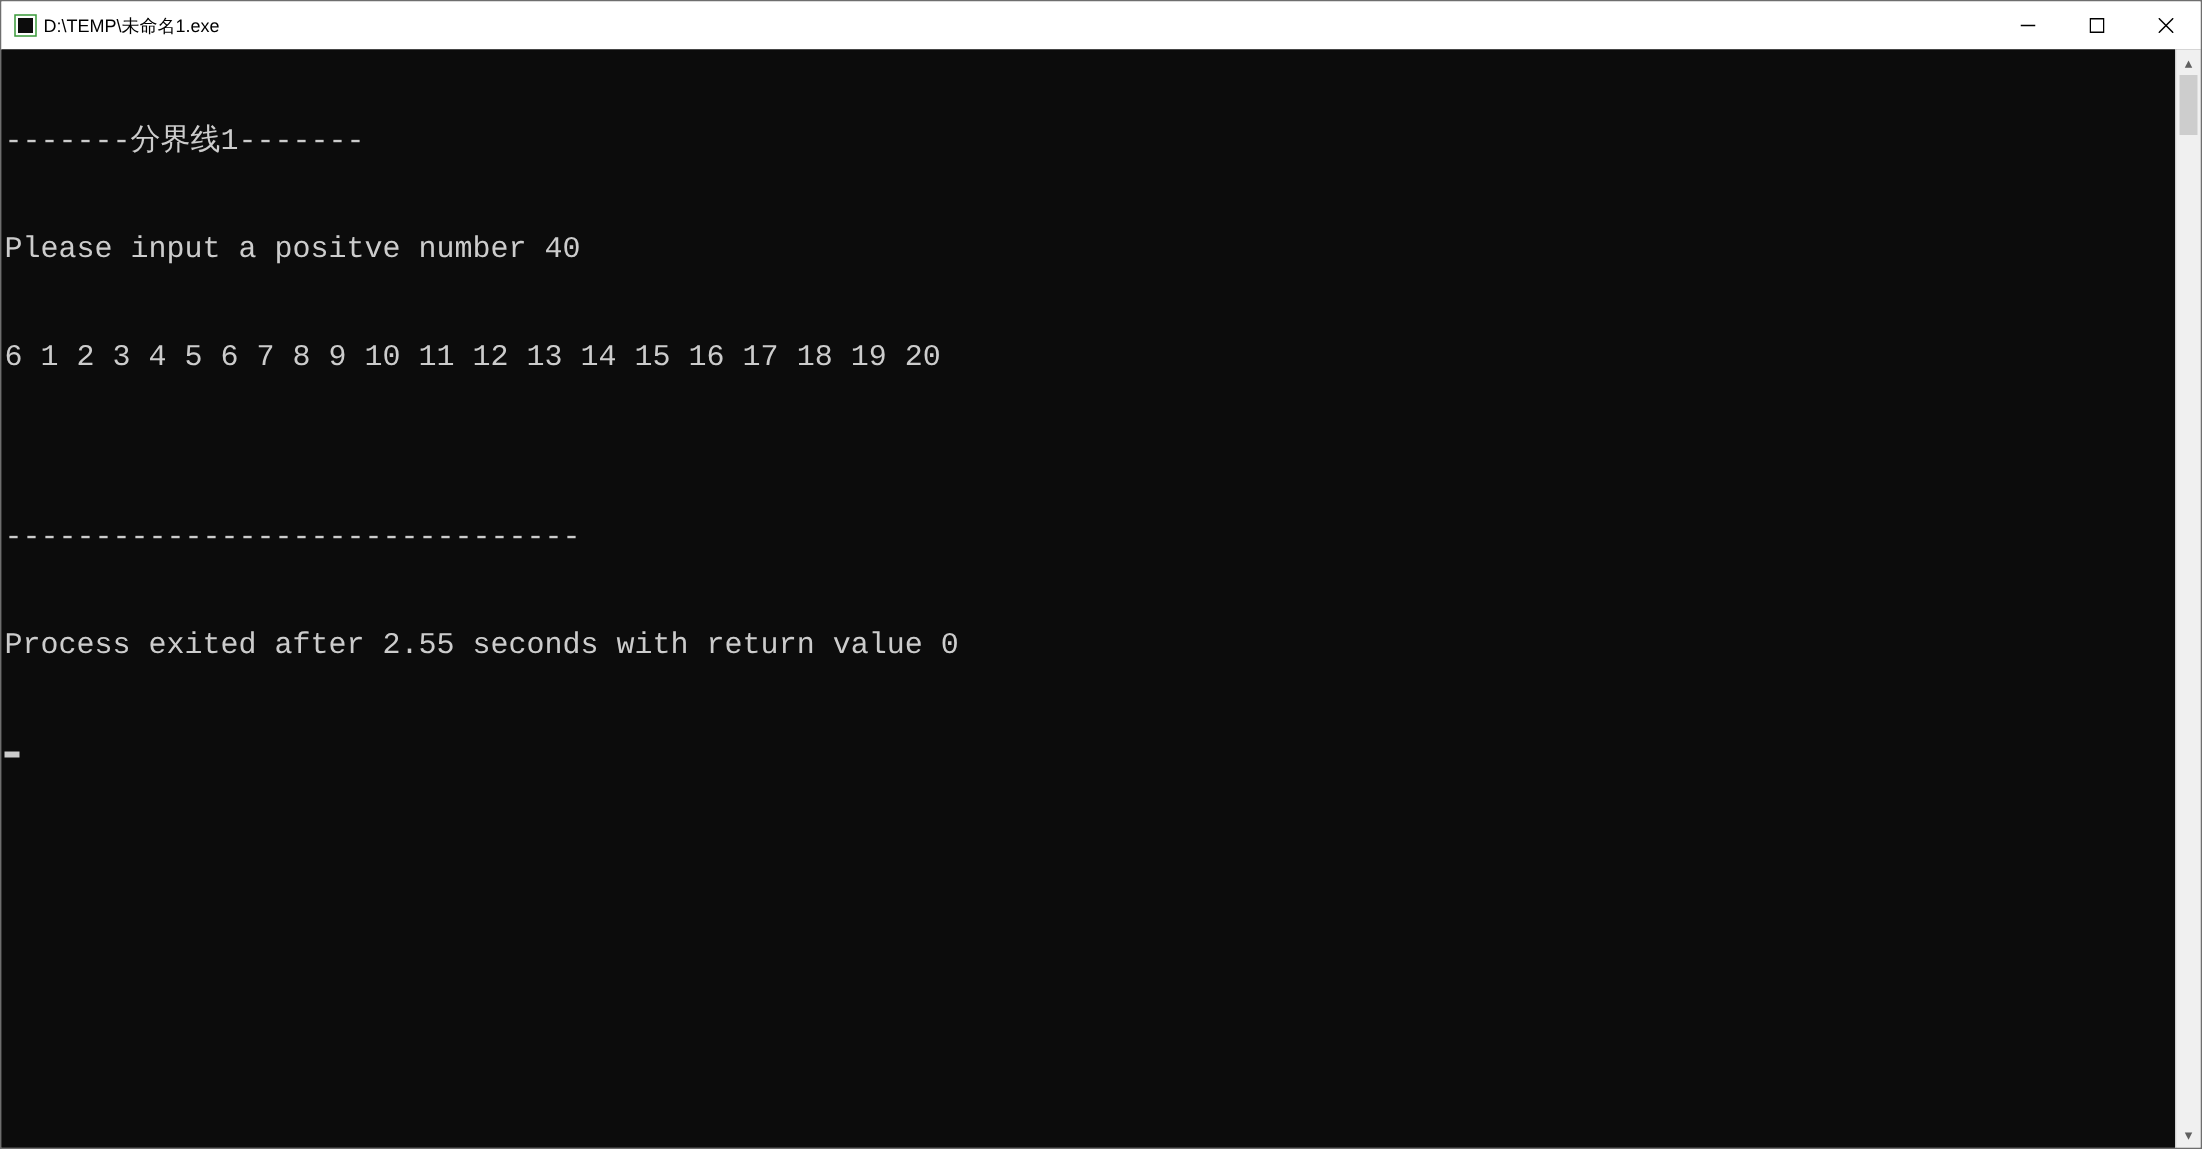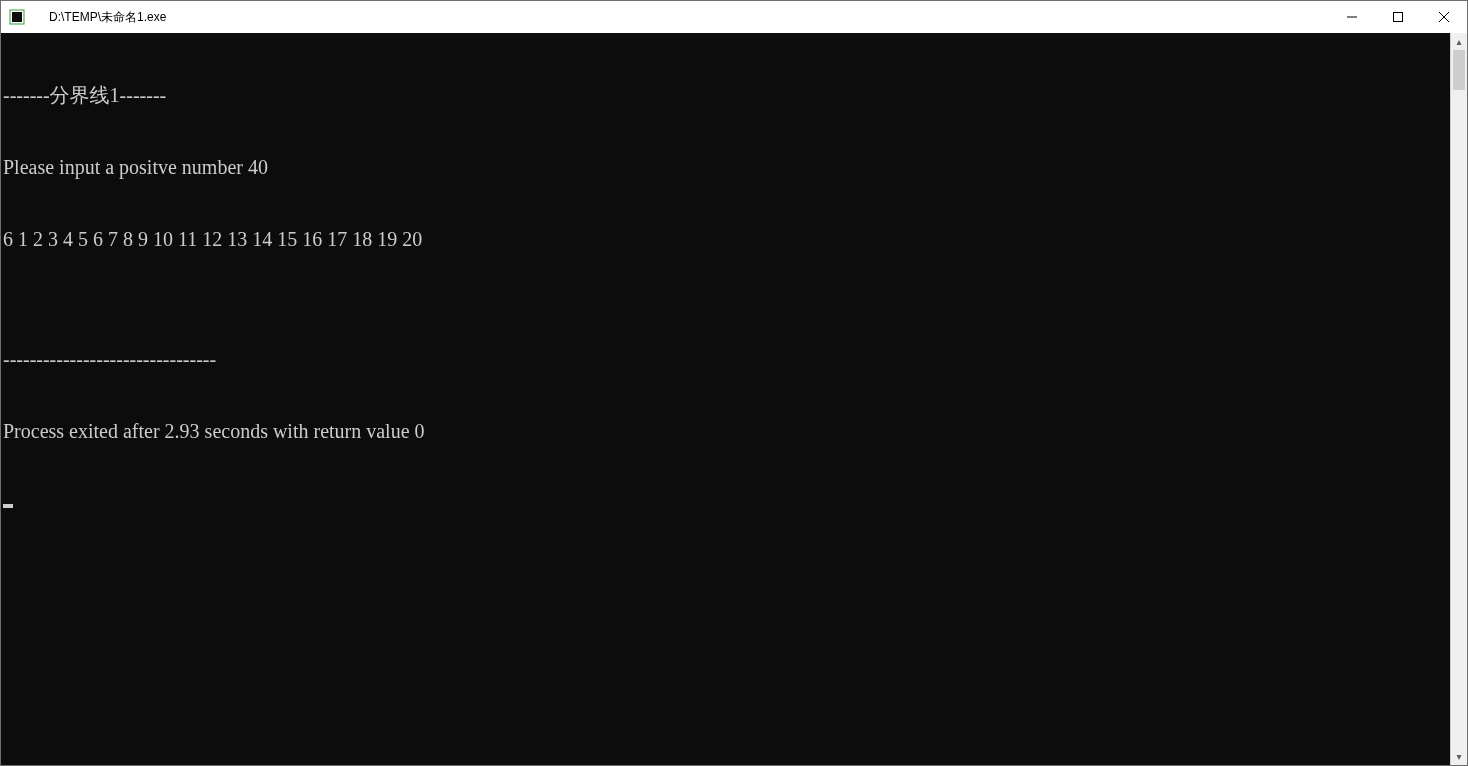--- a/index.html
+++ b/index.html
@@ -1,25 +1,25 @@
 <!DOCTYPE html>
 <html><head>
   <meta charset="utf-8">
   <style>
     * { margin: 0; padding: 0; box-sizing: border-box; }
     html, body { width: 1468px; height: 766px; overflow: hidden; font-family: "Segoe UI", Tahoma, sans-serif; background: #fff; }
     .window { width: 1468px; height: 766px; background: #fff; border: 1px solid #6e6e6e; display: flex; flex-direction: column; }
     .titlebar { height: 32px; background: #ffffff; display: flex; align-items: center; justify-content: space-between; user-select: none; }
-    .titlebar-left { display: flex; align-items: center; gap: 24px; padding-left: 8px; }
+    .titlebar-left { display: flex; align-items: center; gap: 4px; padding-left: 8px; }
     .app-icon { width: 16px; height: 16px; display: flex; align-items: center; justify-content: center; }
     .title-text { font-size: 12px; color: #000; white-space: nowrap; }
     .window-controls { display: flex; height: 100%; }
     .ctrl { width: 46px; height: 100%; display: flex; align-items: center; justify-content: center; color: #000; }
     .client { flex: 1; display: flex; background: #0c0c0c; min-height: 0; }
-    .console { flex: 1; background: #0c0c0c; color: #cccccc; font-family: Liberation Serif, serif; font-size: 20px; line-height: 24px; white-space: pre; padding: 2px 0 0 2px; overflow: hidden; letter-spacing: 0px; }
+    .console { flex: 1; background: #0c0c0c; color: #cccccc; font-family: Liberation Mono, monospace; font-size: 20px; line-height: 24px; white-space: pre; padding: 2px 0 0 2px; overflow: hidden; letter-spacing: 0px; }
     .console .line { display: block; }
     .cursor { display: inline-block; width: 10px; height: 4px; background: #cccccc; vertical-align: baseline; margin-bottom: 2px; animation: blink 1s steps(1) infinite; }
     @keyframes blink { 50% { opacity: 0; } }
     .vscroll { width: 17px; background: #f0f0f0; display: flex; flex-direction: column; border-left: 1px solid #d0d0d0; }
     .vs-btn { height: 17px; background: #f0f0f0; display: flex; align-items: center; justify-content: center; color: #606060; font-size: 10px; }
     .vs-track { flex: 1; background: #f0f0f0; position: relative; }
     .vs-thumb { position: absolute; top: 0; left: 2px; right: 2px; height: 40px; background: #cdcdcd; }
   </style>
 </head>
 <body>
@@ -54,21 +54,21 @@
     </div>
   </div>
 
   <div class="client">
     <div class="console">
       <span class="line">-------分界线1-------</span>
       <span class="line">Please input a positve number 40</span>
       <span class="line">6 1 2 3 4 5 6 7 8 9 10 11 12 13 14 15 16 17 18 19 20</span>
       <span class="line"></span>
       <span class="line">--------------------------------</span>
-      <span class="line">Process exited after 2.93 seconds with return value 0</span>
+      <span class="line">Process exited after 2.55 seconds with return value 0</span>
       <span class="line"><span class="cursor"></span></span>
     </div>
     <div class="vscroll">
       <div class="vs-btn">
           <span>▴</span>
         </div>
       <div class="vs-track">
         <div class="vs-thumb"></div>
       </div>
       <div class="vs-btn">

